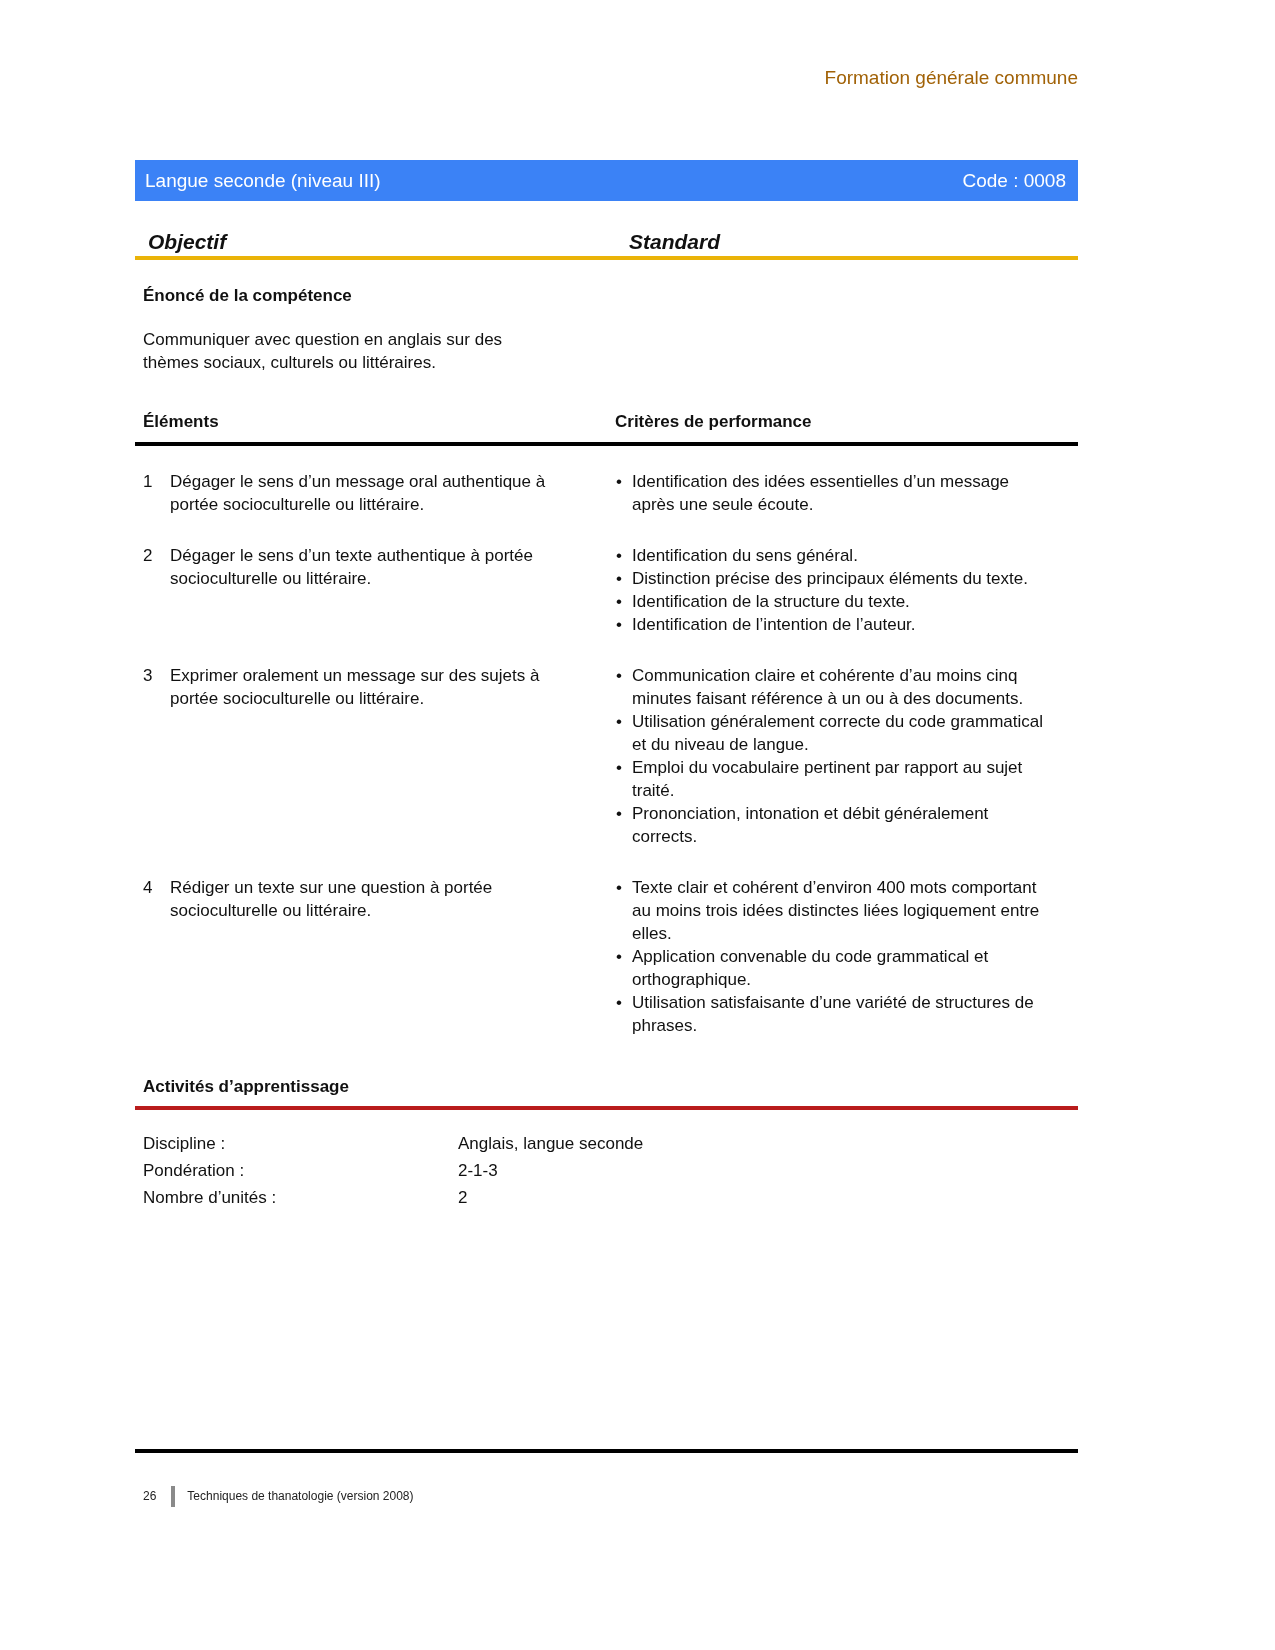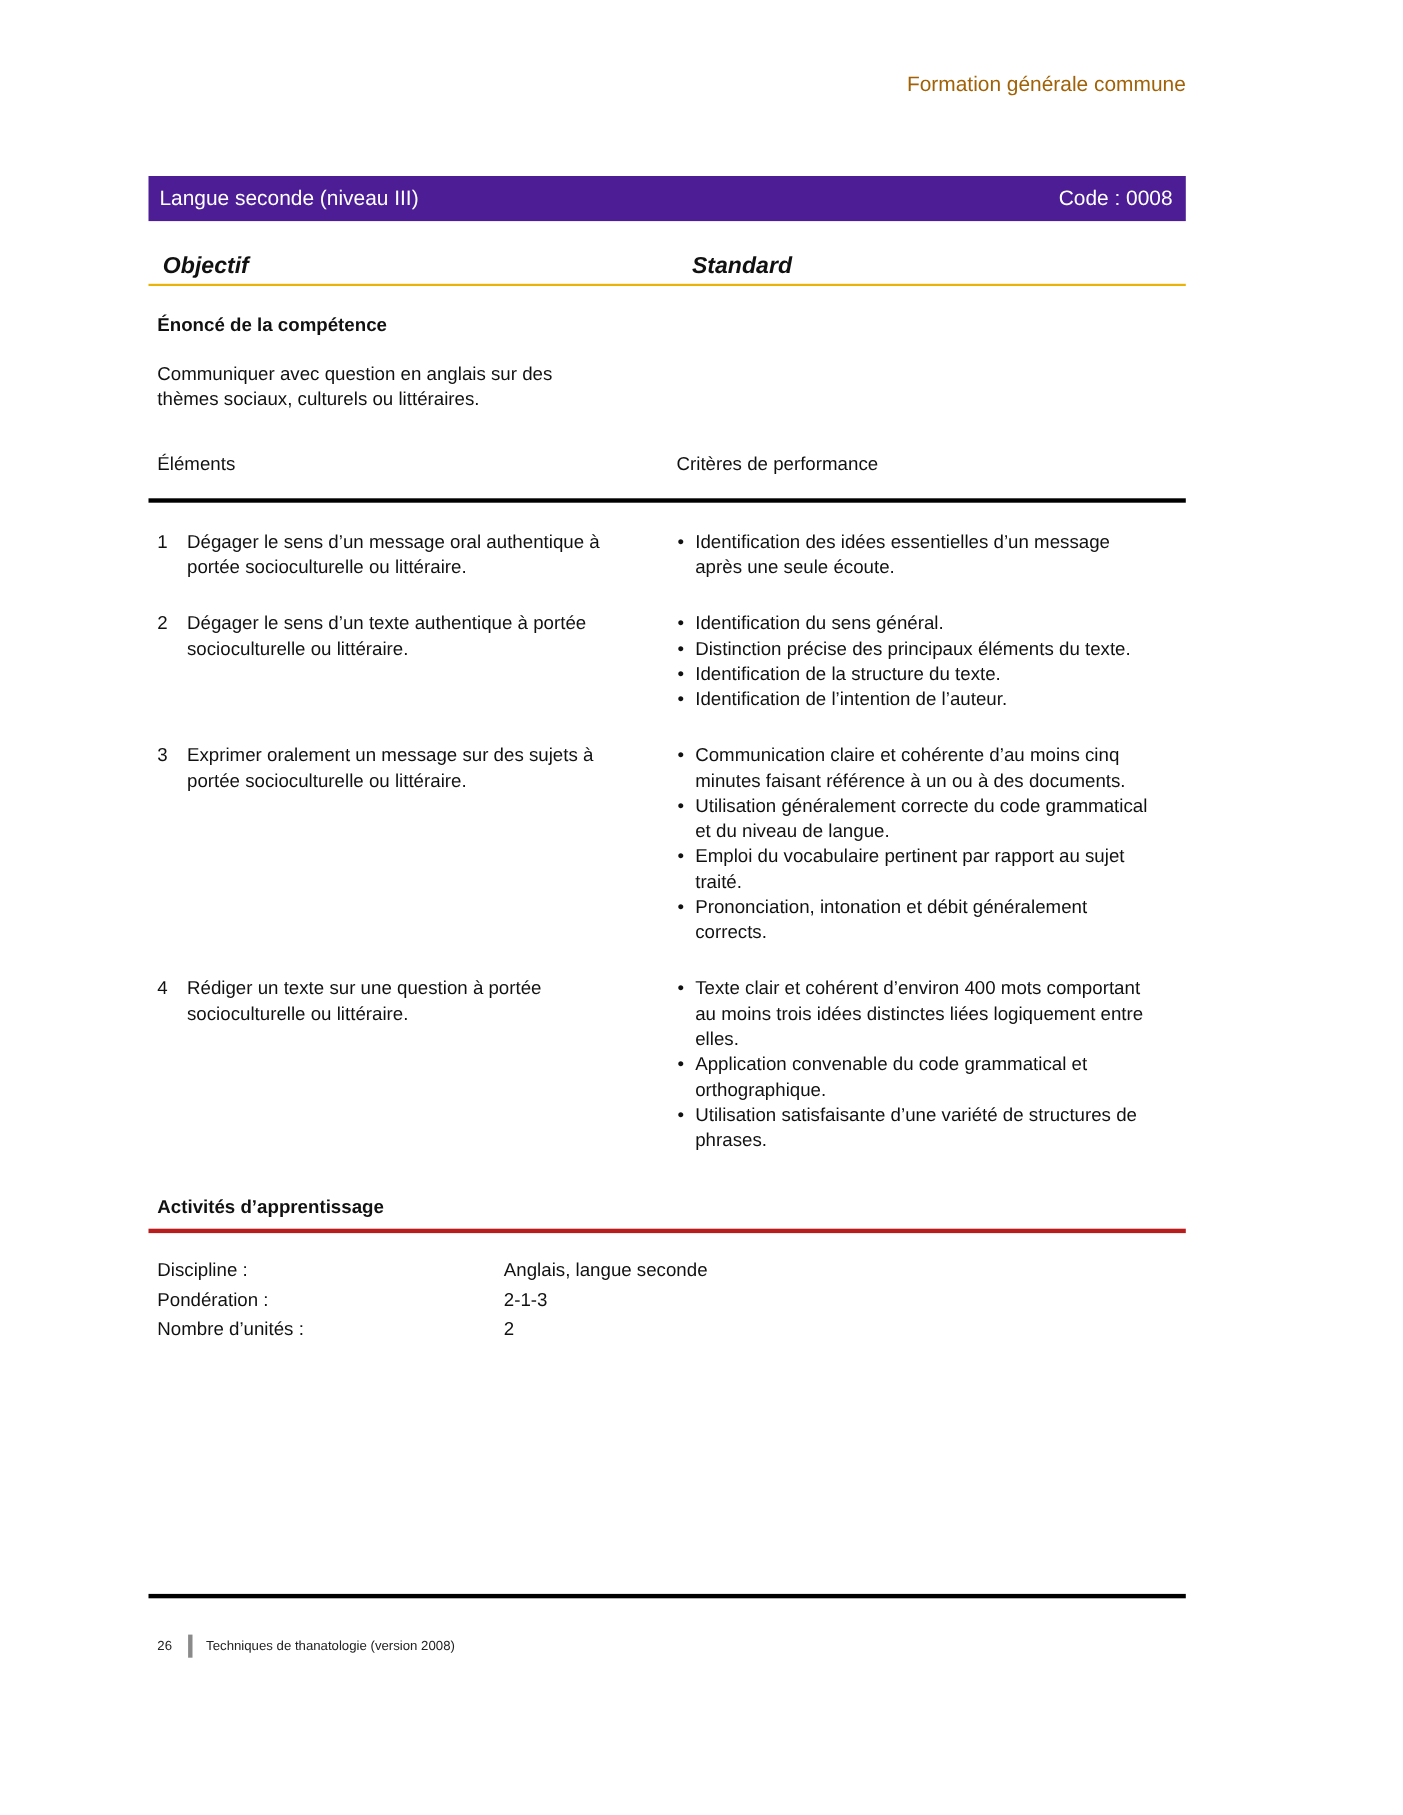--- a/index.html
+++ b/index.html
@@ -22,34 +22,34 @@
   }
   .header-right {
     margin-top: 66px;
     text-align: right;
     color: #a16207;
     font-size: 19px;
     line-height: 24px;
   }
   .title-bar {
     margin-top: 70px;
-    background: #4c1d95;
+    background: #3b82f6;
     color: #ffffff;
     height: 41px;
     display: flex;
     align-items: center;
     justify-content: space-between;
     padding: 0 12px 0 10px;
     font-size: 19px;
   }
   .obj-std {
     position: relative;
     margin-top: 28px;
     height: 31px;
-    border-bottom: 2px solid #eab308;
+    border-bottom: 4px solid #eab308;
     font-size: 21px;
     font-weight: bold;
     font-style: italic;
     line-height: 26px;
   }
   .obj-std .objectif { position: absolute; left: 13px; top: 0; }
   .obj-std .standard { position: absolute; left: 494px; top: 0; }
   .enonce-heading {
     margin-top: 24px;
     padding-left: 8px;
@@ -58,22 +58,22 @@
   .enonce-body {
     margin-top: 21px;
     padding-left: 8px;
     width: 372px;
   }
   .col-header {
     margin-top: 36px;
     display: grid;
     grid-template-columns: 472px 1fr;
     border-bottom: 4px solid #000000;
-    padding-bottom: 20px;
-    font-weight: normal;
+    padding-bottom: 9px;
+    font-weight: bold;
   }
   .col-header .left { padding-left: 8px; }
   .col-header .right { padding-left: 8px; }
   .rows { margin-top: 24px; }
   .row {
     display: grid;
     grid-template-columns: 35px 437px 1fr;
     margin-bottom: 28px;
   }
   .row .num { padding-left: 8px; }

